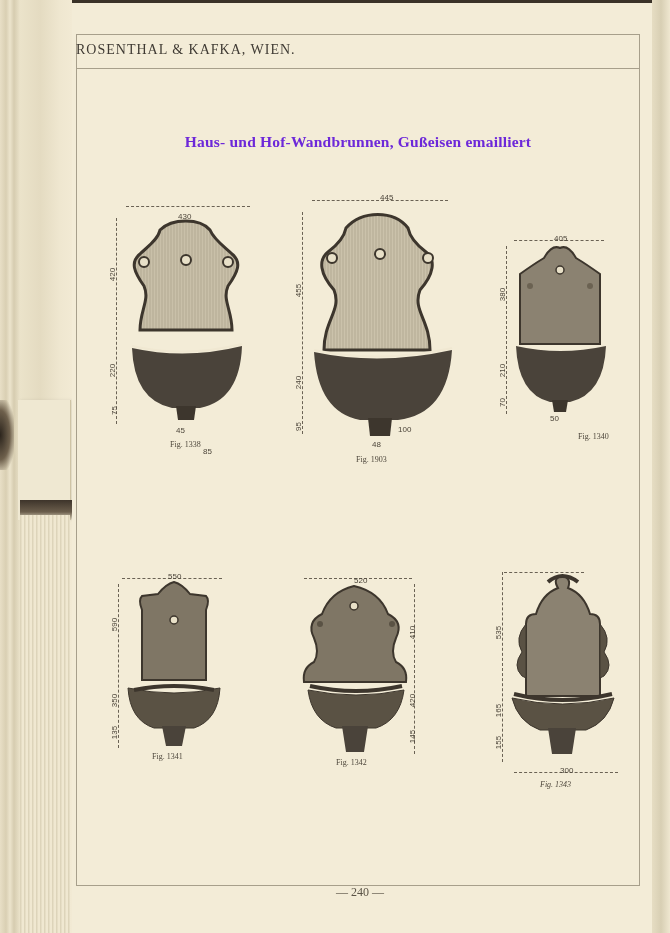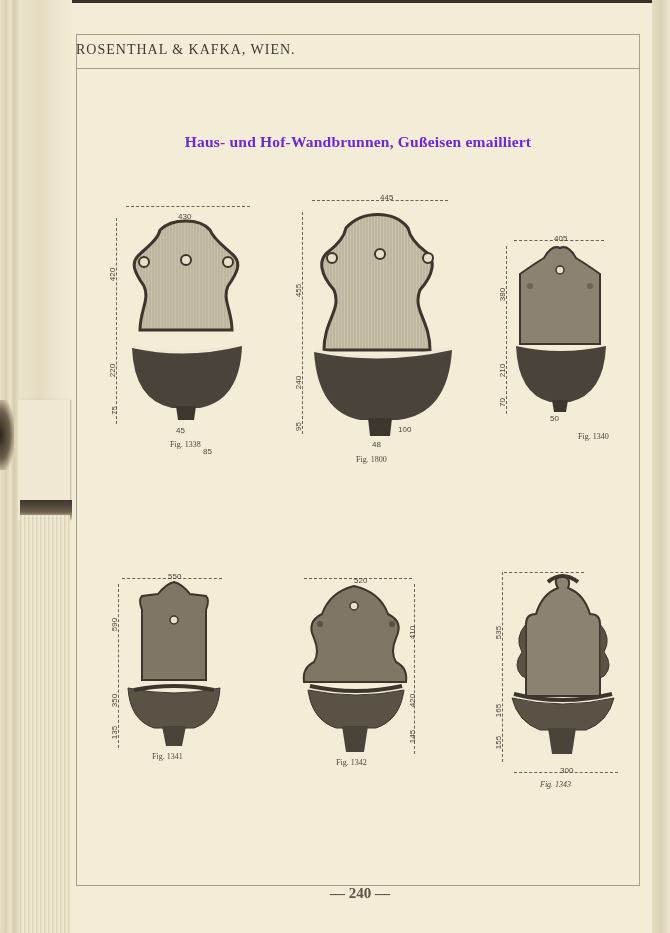--- a/index.html
+++ b/index.html
@@ -48,21 +48,21 @@
     position:absolute; left:76px; top:42px; width:636px; 
     font-size:14px; letter-spacing:1px; color:#3f3a33;
   }
   .page-heading {
     position:absolute; left:76px; top:133px; width:564px; text-align:center;
     font-family:Liberation Serif, serif; font-weight:bold;
     font-size:15.5px; color:#6d28d9; letter-spacing:.2px;
   }
   .page-number {
     position:absolute; left:300px; top:885px; width:120px; text-align:center;
-    font-size:15px; color:#5a5346;font-weight:bold;
+    font-size:12px; color:#5a5346;
   }
   .figure { position:absolute; }
   .fig-caption {
     position:absolute; font-size:8px; color:#4d463b; white-space:nowrap;
   }
   .dim {
     position:absolute; font-size:8px; color:#4d463b; font-family:"Liberation Sans",sans-serif;
     white-space:nowrap;
   }
   .dim.v { transform:rotate(-90deg); transform-origin:center; }
@@ -131,21 +131,21 @@
     <path d="M30 160 C30 130 48 120 40 100 C26 84 24 70 34 62 C42 56 50 48 52 38 C68 20 100 20 114 38 C116 48 124 56 132 62 C142 70 140 84 126 100 C118 120 136 130 136 160 Z" fill="url(#hatch2)" stroke="#3d362d" stroke-width="3"></path>
     <circle cx="38" cy="68" r="5" fill="#e8e0c8" stroke="#3d362d" stroke-width="2"></circle>
     <circle cx="134" cy="68" r="5" fill="#e8e0c8" stroke="#3d362d" stroke-width="2"></circle>
     <circle cx="86" cy="64" r="5" fill="#e8e0c8" stroke="#3d362d" stroke-width="2"></circle>
     <path d="M20 162 Q86 176 158 160 Q154 224 104 230 L66 230 Q24 222 20 162 Z" fill="#4a433a"></path>
     <path d="M20 160 Q86 174 158 158" fill="none" stroke="#f0e8d2" stroke-width="2"></path>
     <path d="M74 228 L98 228 L96 246 L76 246 Z" fill="#3d362d"></path>
   </svg>
   <div class="dim" style="left:104px;top:235px;">100</div>
   <div class="dim" style="left:78px;top:250px;">48</div>
-  <div class="fig-caption" style="left:62px;top:265px;">Fig. 1800</div>
+  <div class="fig-caption" style="left:62px;top:265px;">Fig. 1903</div>
 </div>
 
 <div class="figure" style="left:500px;top:234px;width:115px;height:210px;">
   <div class="dline-h" style="left:14px;top:6px;width:90px;"></div>
   <div class="dim" style="left:54px;top:0px;">405</div>
   <div class="dline-v" style="left:6px;top:12px;height:168px;"></div>
   <div class="dim v" style="left:-4px;top:56px;">380</div>
   <div class="dim v" style="left:-4px;top:132px;">210</div>
   <div class="dim v" style="left:-2px;top:164px;">70</div>
   <svg width="115" height="190" style="position:absolute;left:0;top:0;">

